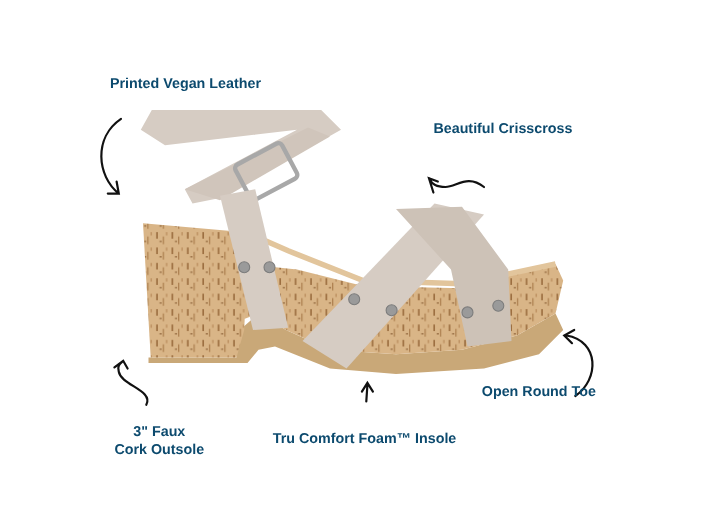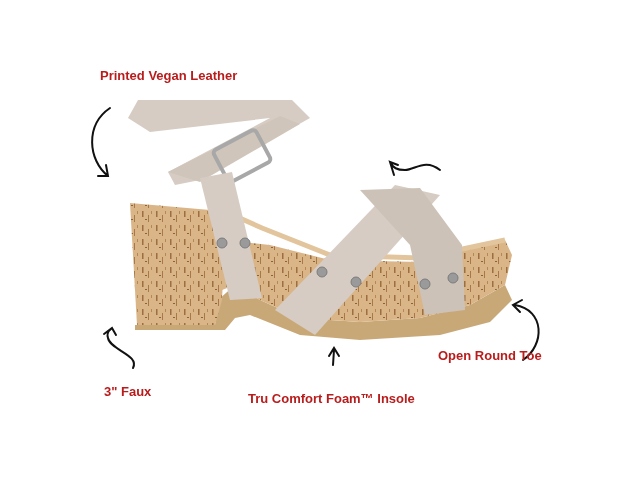--- a/index.html
+++ b/index.html
@@ -1,18 +1,18 @@
 <!DOCTYPE html>
 <html><head>
 <meta charset="utf-8">
 <style>
   html, body { margin:0; padding:0; }
   body { width:640px; height:480px; background:#ffffff; position:relative; overflow:hidden;
          font-family: "Liberation Sans", sans-serif; }
-  .label { position:absolute; font-weight:bold; font-size:13px; color:#b91c1c; line-height:17px; text-align:center; white-space:nowrap; }
+  .label { position:absolute; font-weight:bold; font-size:13px; color:#0c4a6e; line-height:17px; text-align:center; white-space:nowrap; }
   svg.full { position:absolute; left:0; top:0; }
 </style>
 </head>
 <body>
 
 <svg class="full" width="640" height="480" viewBox="0 0 640 480">
   <defs>
     <pattern id="corkpat" width="14" height="14" patternUnits="userSpaceOnUse">
       <rect width="14" height="14" fill="#d9b587"></rect>
       <rect x="2" y="1" width="1.5" height="6" fill="#9c6e40"></rect>
@@ -56,21 +56,23 @@
     <path d="M440 170 C 425 158, 415 170, 405 170 C 397 170, 393 168, 390 162 M394 175 L390 162 L398 165"></path>
     <path d="M133 368 C 140 355, 110 350, 108 338 C 106 332, 110 330, 112 328 M104 334 L112 328 L116 335"></path>
     <path d="M333 365 L334 350 M329 356 L334 348 L339 356"></path>
     <path d="M523 360 C 545 345, 545 310, 515 305 M522 300 L513 305 L520 312"></path>
   </g>
 </svg>
 
 <div class="label" style="left:100px; top:67px;">Printed Vegan Leather</div>
 
 <div class="label" style="left:394px; top:108px;">
+  <div>Beautiful Crisscross</div>
 </div>
 
 <div class="label" style="left:104px; top:383px;">
   <div>3" Faux</div>
+  <div>Cork Outsole</div>
 </div>
 
 <div class="label" style="left:248px; top:390px;">Tru Comfort Foam™ Insole</div>
 
 <div class="label" style="left:438px; top:347px;">Open Round Toe</div>
 
 </body></html>

